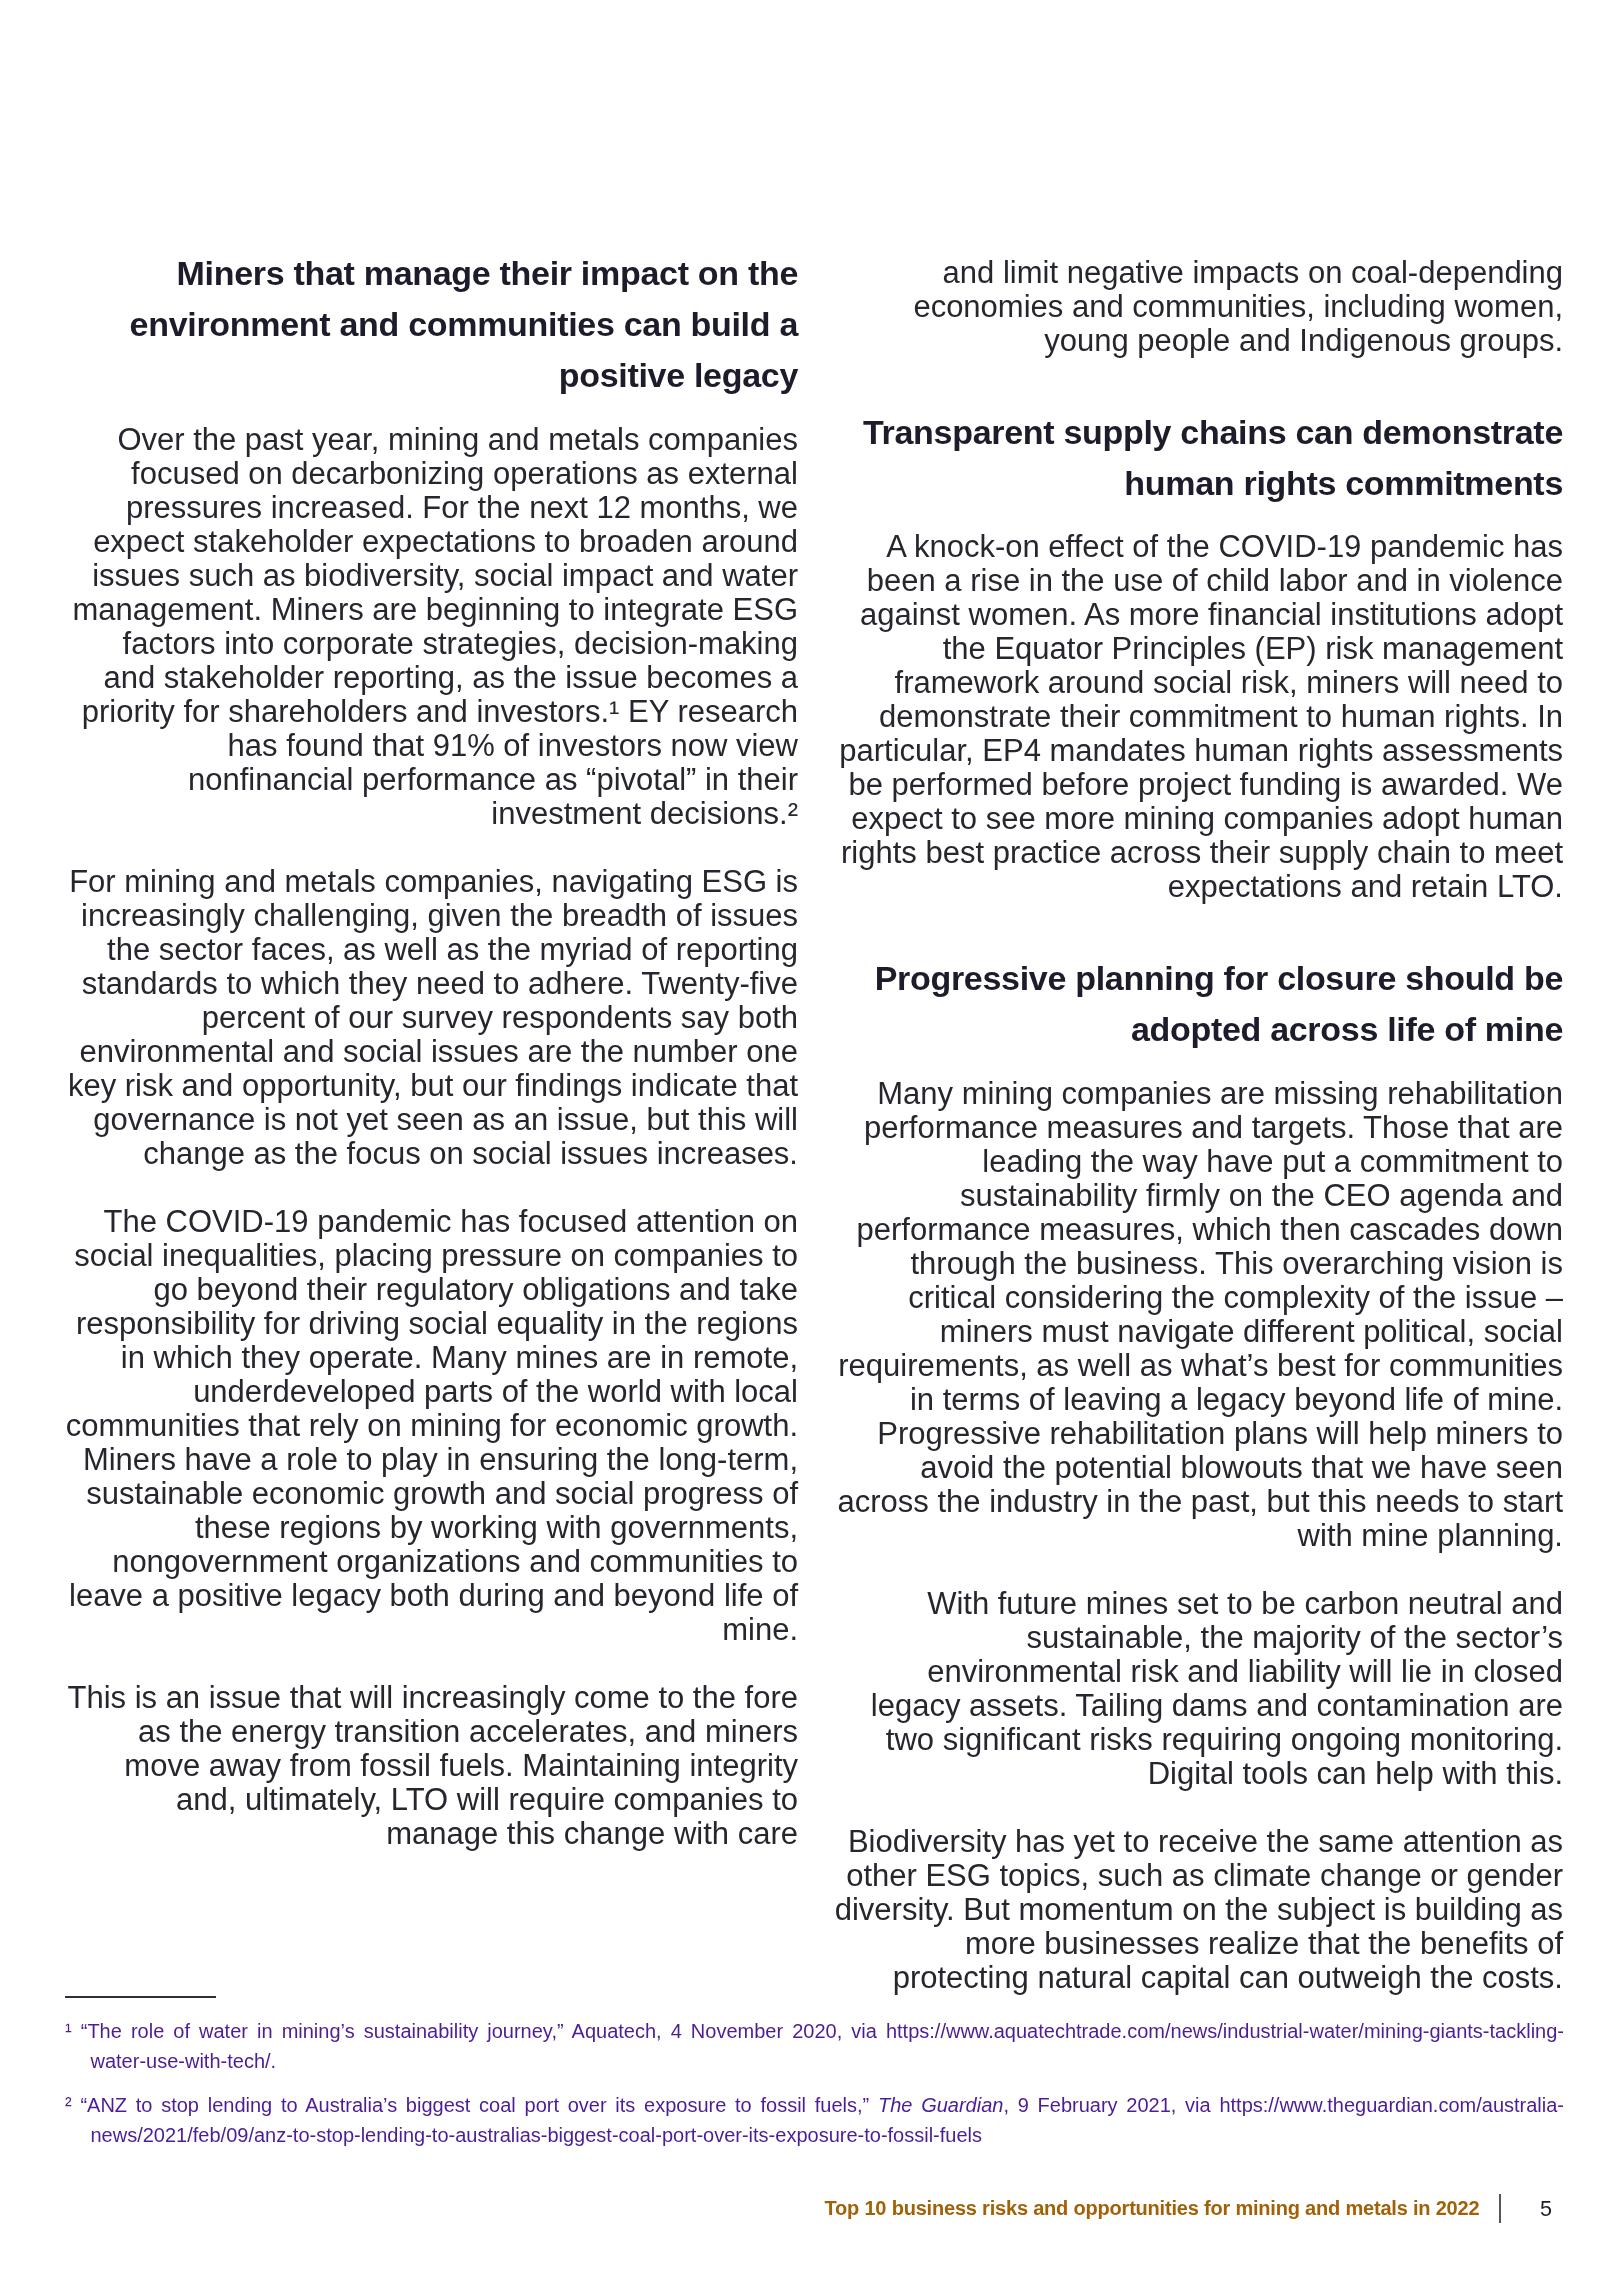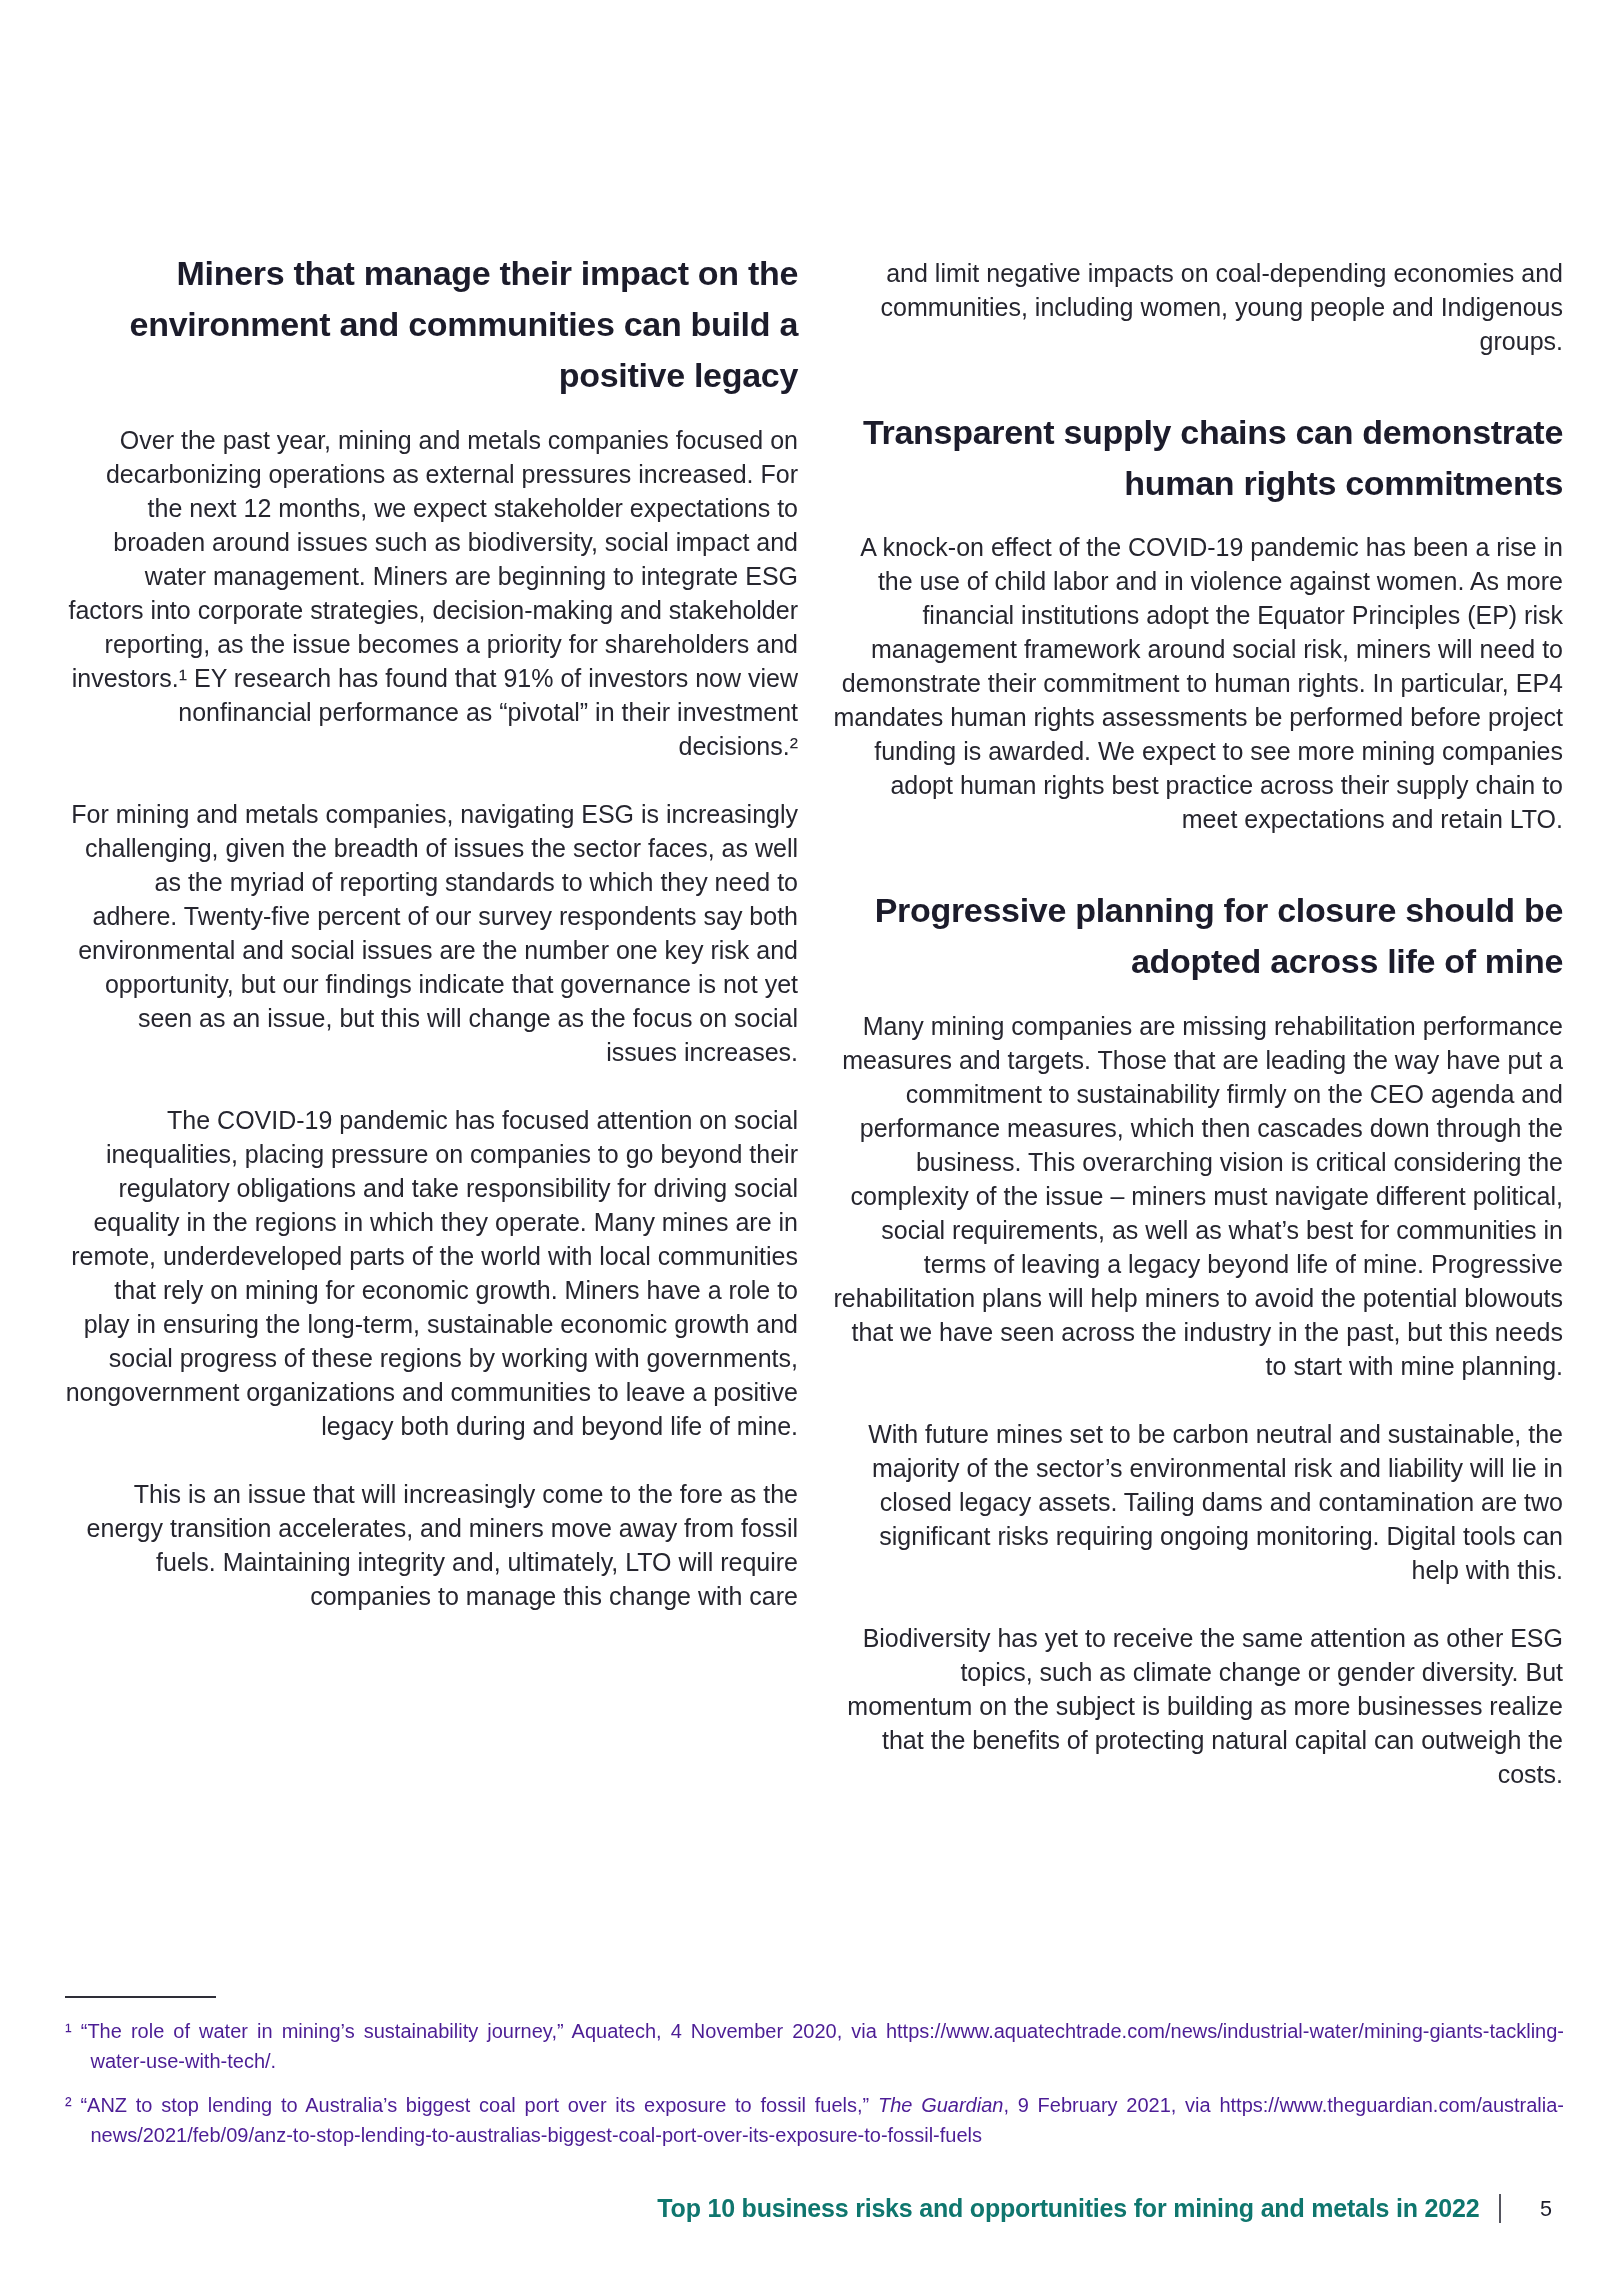--- a/index.html
+++ b/index.html
@@ -27,21 +27,21 @@
     font-size: 34px;
     line-height: 51px;
     font-weight: 700;
     color: #1c1c2b;
     letter-spacing: -0.3px;
     margin: 49px 0 21.6px 0;
   }
   .heading.first { margin-top: 0; }
 
   .para {
-    font-size: 25px;
+    font-size: 31px;
     line-height: 34px;
     margin: 0 0 34px 0;
     color: #26262f;
   }
 
   
   .footnotes {
     position: absolute;
     left: 65px; top: 1996px;
     width: 1499px;
@@ -64,23 +64,23 @@
   .footnote .src-italic { font-style: italic; }
 
   
   .footer {
     position: absolute;
     right: 69px; top: 2194px;
     display: flex;
     align-items: center;
   }
   .footer-title {
-    font-size: 25px;
+    font-size: 20px;
     font-weight: 700;
-    color: #0f766e;
+    color: #a16207;
     letter-spacing: -0.2px;
   }
   .footer-bar {
     width: 2px; height: 29px;
     background: #55555f;
     margin: 0 39px 0 19.6px;
   }
   .footer-page {
     font-size: 21.6px;
     color: #1c1c2b;

